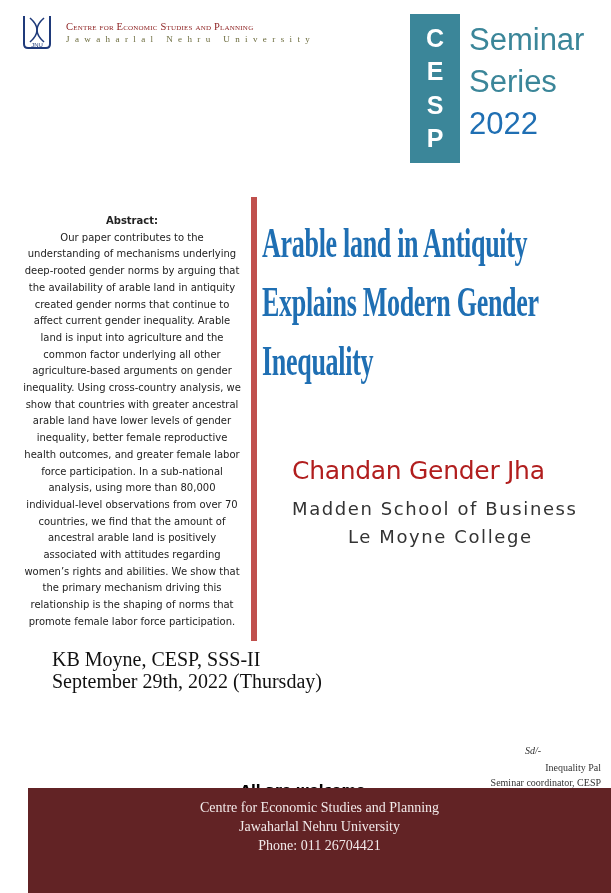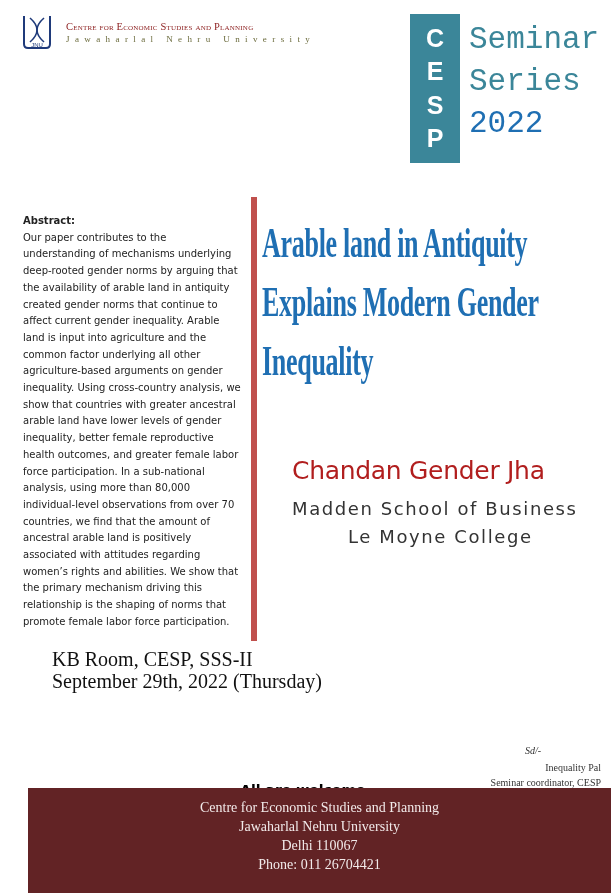--- a/index.html
+++ b/index.html
@@ -2,23 +2,23 @@
 <html><head>
 <meta charset="utf-8">
 <style>
   html, body { margin:0; padding:0; }
   body { width:611px; height:893px; background:#ffffff; position:relative; overflow:hidden; font-family:"Liberation Sans", sans-serif; }
   .logo { position:absolute; left:22px; top:14px; width:30px; height:36px; }
   .centre-name { position:absolute; left:66px; top:21px; font-family:"Liberation Serif", serif; font-size:10.5px; color:#8b1c1c; letter-spacing:0.2px; font-variant:small-caps; white-space:nowrap; }
   .jnu-name { position:absolute; left:66px; top:34px; font-family:"Liberation Serif", serif; font-size:9px; color:#6b6b3c; letter-spacing:5.4px; white-space:nowrap; }
   .cesp-block { position:absolute; left:410px; top:14px; width:50px; height:149px; background:#3b8699; display:flex; flex-direction:column; align-items:center; justify-content:space-evenly; padding:4px 0; box-sizing:border-box; }
   .cesp-letter { color:#ffffff; font-family:"Liberation Sans", sans-serif; font-weight:bold; font-size:25px; line-height:1; }
-  .series-title { position:absolute; left:469px; font-family:Liberation Mono, monospace; font-size:31px; color:#3b8699; line-height:1; white-space:nowrap; }
+  .series-title { position:absolute; left:469px; font-family:Liberation Sans, sans-serif; font-size:31px; color:#3b8699; line-height:1; white-space:nowrap; }
   .series-year { color:#1f6fb3; }
-  .abstract { position:absolute; left:23px; top:213px; width:218px; font-family:"DejaVu Sans", sans-serif; font-size:10px; line-height:16.7px; color:#222; }
+  .abstract { position:absolute; left:23px; top:213px; width:218px; font-family:"DejaVu Sans", sans-serif; font-size:10px; line-height:16.7px; color:#222;text-align:center; }
   .abstract-title { font-weight:bold; }
   .divider { position:absolute; left:251px; top:197px; width:6px; height:444px; background:#c0504d; }
   .talk-title { position:absolute; left:262px; top:214px; width:345px; font-family:"Liberation Serif", serif; font-weight:bold; color:#1f6fb3; font-size:42px; line-height:59px; transform:scaleX(0.62); transform-origin:left top; width:560px; white-space:nowrap; letter-spacing:-0.5px; }
   .talk-title div { white-space:nowrap; }
   .speaker-name { position:absolute; left:292px; top:456px; font-family:"DejaVu Sans", sans-serif; font-size:25px; color:#b11e1e; white-space:nowrap; letter-spacing:-0.3px; }
   .affil { position:absolute; font-family:"DejaVu Sans", sans-serif; font-size:18px; color:#333; letter-spacing:1.6px; white-space:nowrap;text-align:right; }
   .venue { position:absolute; left:52px; top:648px; font-family:"Liberation Serif", serif; font-size:20px; line-height:22px; color:#111; }
   .sign { position:absolute; right:10px; top:743px; font-family:"Liberation Serif", serif; font-size:10px; color:#333; text-align:right; line-height:15px; }
   .sign-sd { position:absolute; left:525px; top:745px; font-family:"Liberation Serif", serif; font-size:10px; color:#333;font-style:italic; }
   .welcome { position:absolute; left:0; width:611px; top:808px; text-align:center; font-family:"DejaVu Sans", sans-serif; font-weight:bold; font-size:14px; color:#000; }
@@ -59,30 +59,29 @@
   <div>Arable land in Antiquity</div>
   <div>Explains Modern Gender</div>
   <div>Inequality</div>
 </div>
 
 <div class="speaker-name">Chandan Gender Jha</div>
 <div class="affil" style="left:292px; top:498px;">Madden School of Business</div>
 <div class="affil" style="left:348px; top:526px;">Le Moyne College</div>
 
 <div class="venue">
-  <div>KB Room, CESP, SSS-II</div>
+  <div>KB Moyne, CESP, SSS-II</div>
   <div>September 29th, 2022 (Thursday)</div>
 </div>
 
 <div class="sign-sd">Sd/-</div>
 <div class="sign" style="top:760px">
   <div>Inequality Pal</div>
   <div>Seminar coordinator, CESP</div>
 </div>
 
 <div class="welcome" style="top:782px; position:absolute;">All are welcome.</div>
 
 <div class="footer" style="top:788px">
   <div>Centre for Economic Studies and Planning</div>
   <div>Jawaharlal Nehru University</div>
-  <div>Delhi 110067</div>
   <div>Phone: 011  26704421</div>
 </div>
 
 </body></html>

